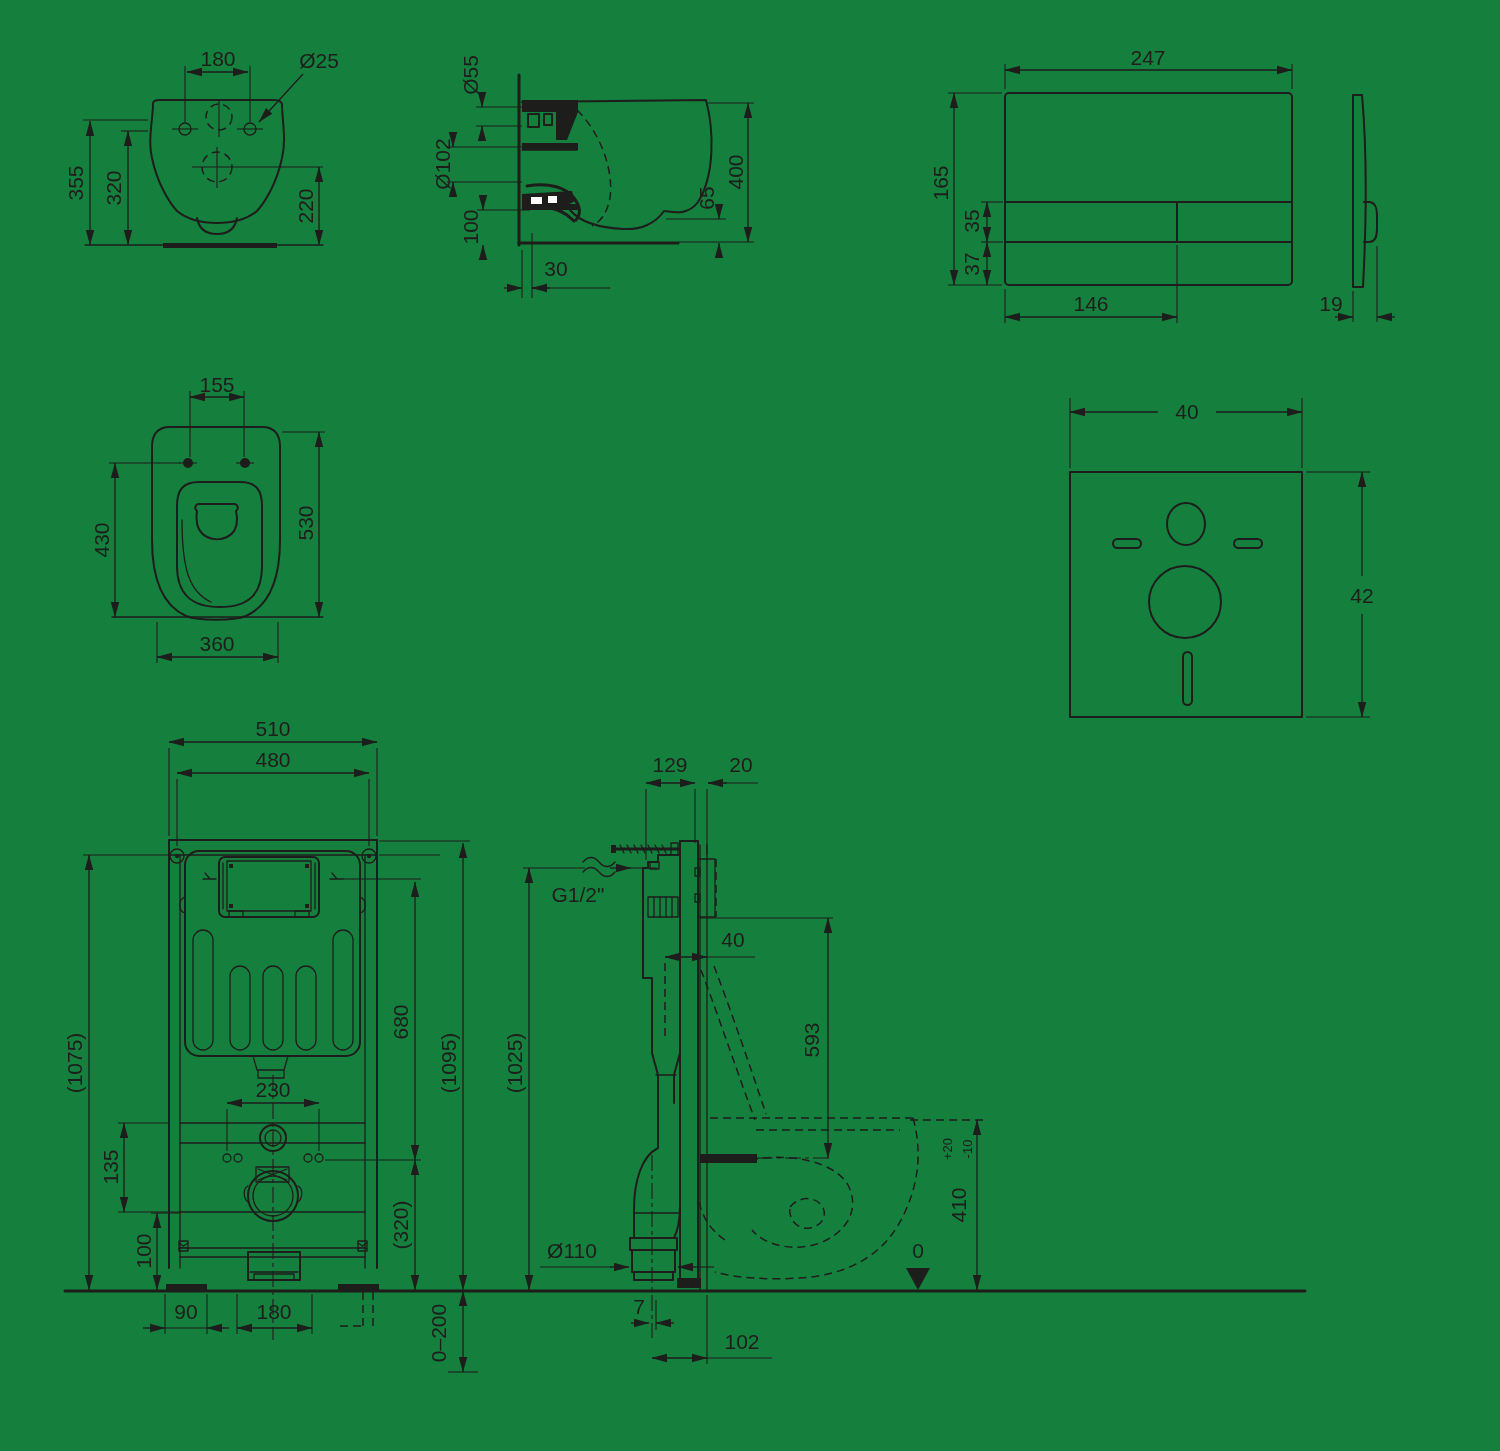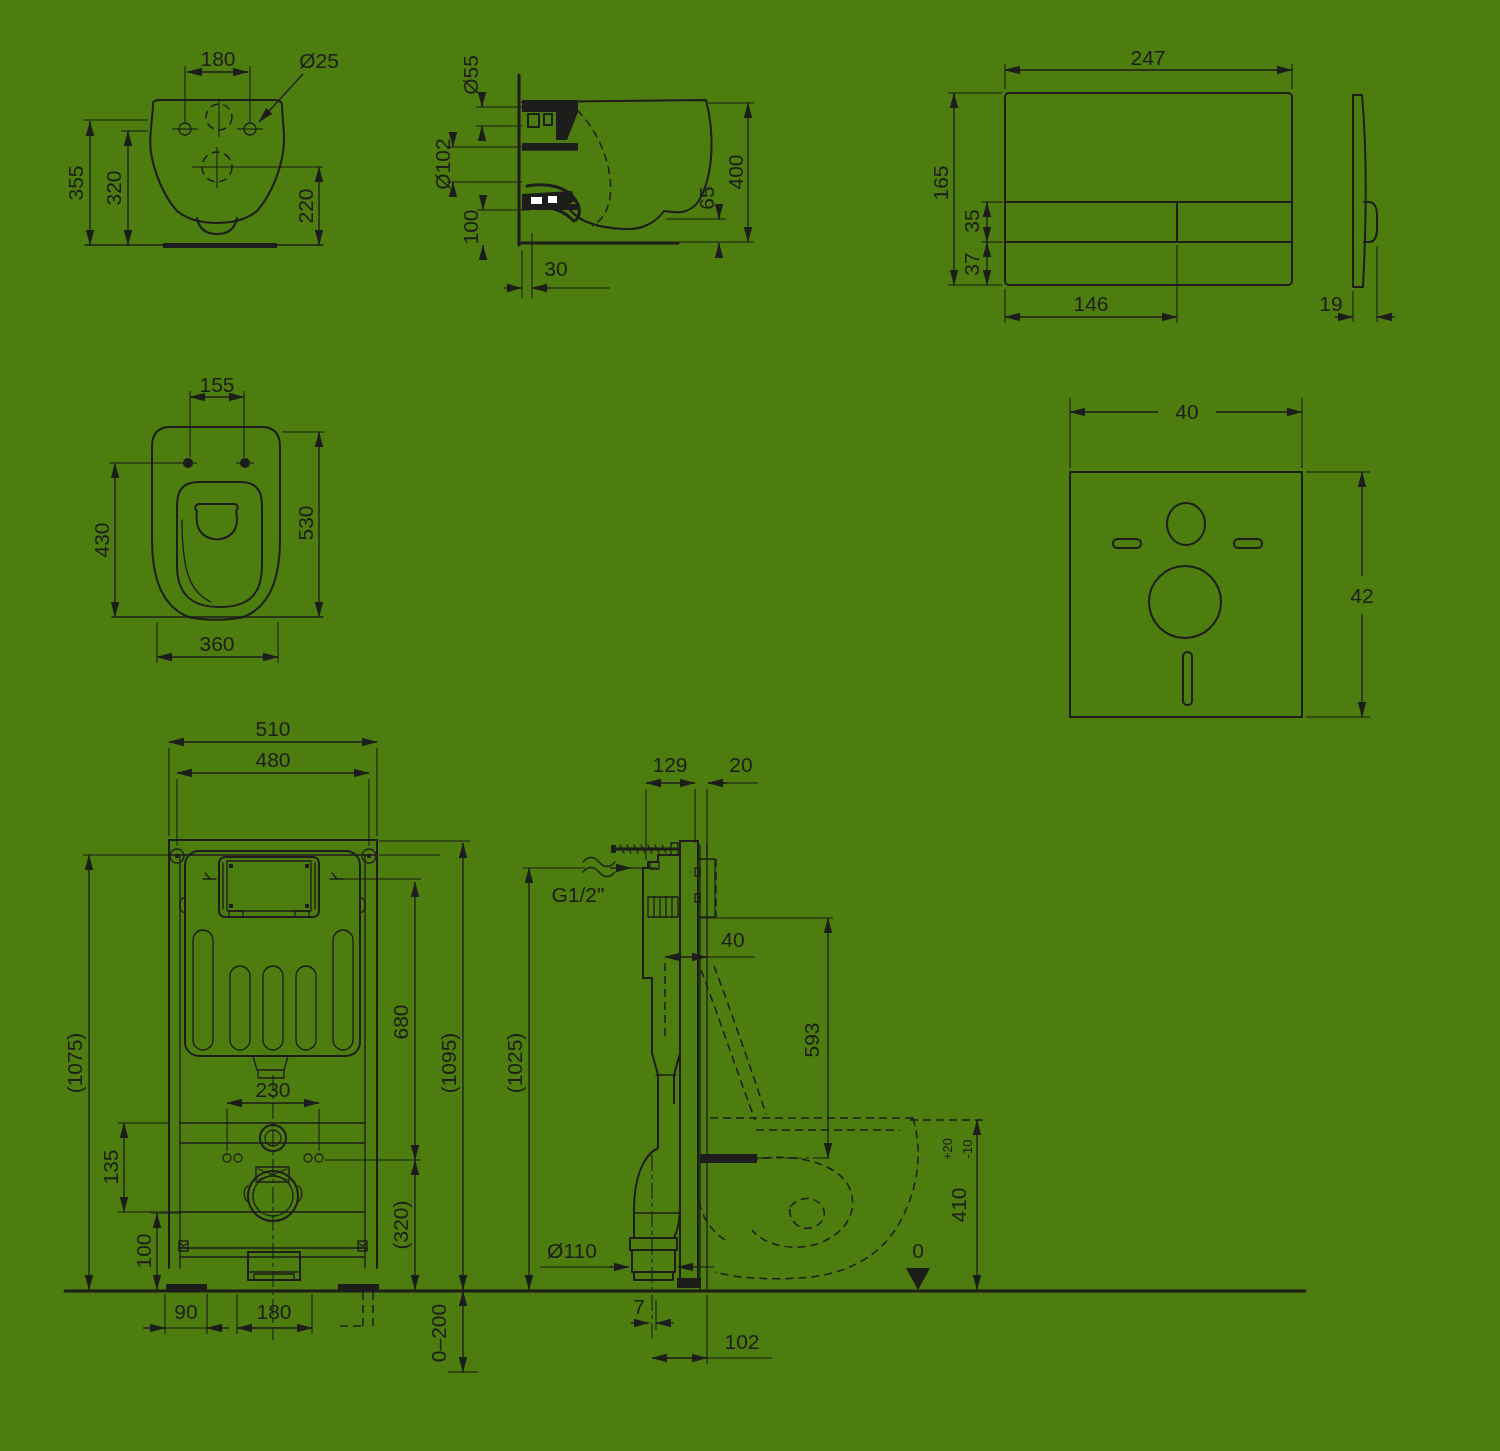--- a/index.html
+++ b/index.html
@@ -1,16 +1,16 @@
 <!DOCTYPE html>
 <html><head>
 <meta charset="utf-8">
 <style>
   html,body{margin:0;padding:0;background:#ffffff;}
-  #stage{position:relative;width:1500px;height:1451px;background:#4d7c0f;overflow:hidden;}
+  #stage{position:relative;width:1500px;height:1451px;background:#15803d;overflow:hidden;}
   svg{display:block;}
   svg text{font-family:"Liberation Sans",sans-serif;font-size:21px;fill:#1d1d1b;text-anchor:middle;dominant-baseline:central;}
   svg text.sm{font-size:13px;}
   .o1{fill:none;stroke:#1d1d1b;stroke-width:1.3;stroke-linecap:round;stroke-linejoin:round;}
   .o2{fill:none;stroke:#1d1d1b;stroke-width:2;stroke-linecap:round;stroke-linejoin:round;}
   .o3{fill:none;stroke:#1d1d1b;stroke-width:3;stroke-linecap:round;stroke-linejoin:round;}
   .dim{fill:none;stroke:#1d1d1b;stroke-width:1.3;}
   .ext{fill:none;stroke:#1d1d1b;stroke-width:1.1;}
   .dsh{fill:none;stroke:#1d1d1b;stroke-width:1.5;stroke-dasharray:8 5;}
   .dd{fill:none;stroke:#1d1d1b;stroke-width:1.1;stroke-dasharray:16 4 4 4;}

